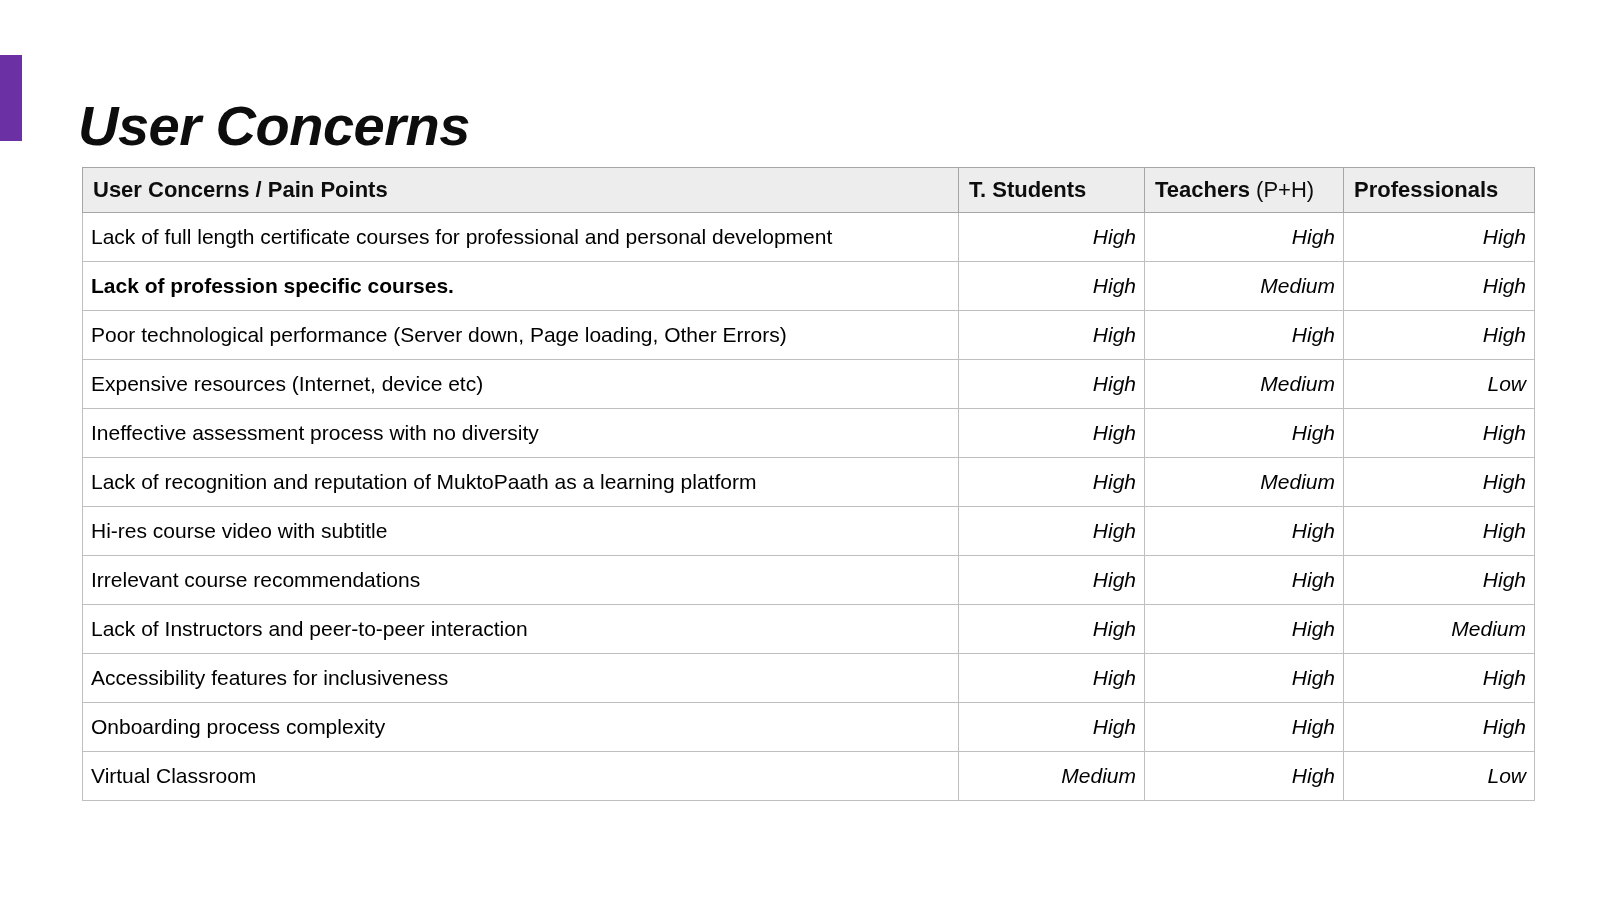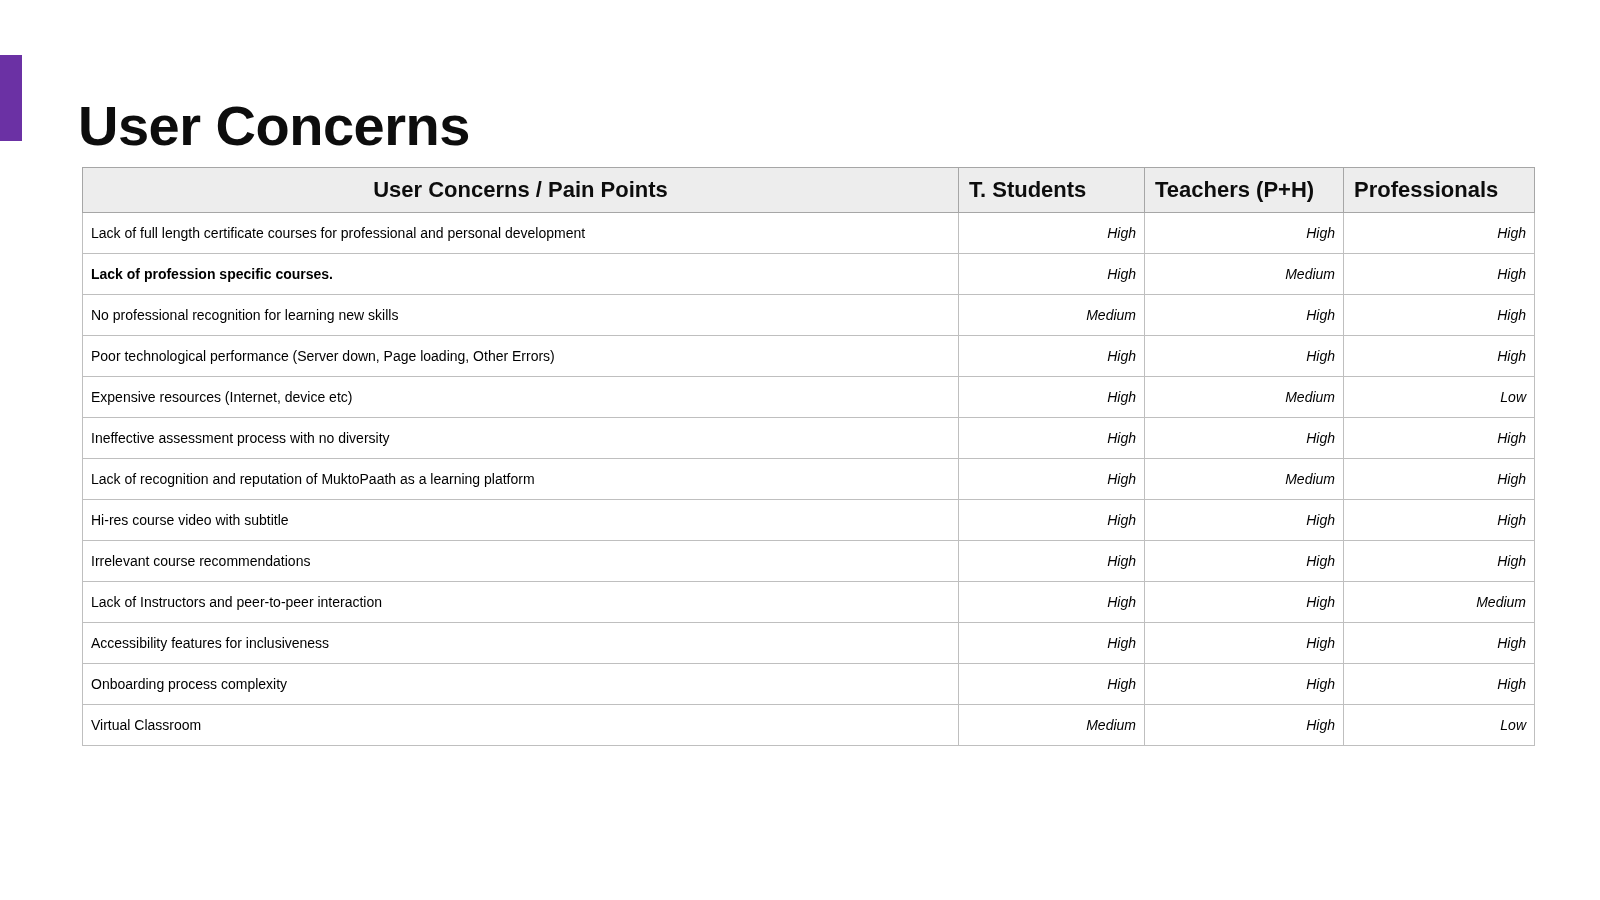--- a/index.html
+++ b/index.html
@@ -29,20 +29,21 @@
     position: absolute;
     left: 78px;
     top: 57px;
     font-size: 56px;
     font-weight: bold;
     color: #0D0D0D;
     letter-spacing: -0.5px;
     line-height: 1.1;
     font-family: "Liberation Sans", sans-serif;
     white-space: nowrap;
+    font-style: italic;
   }
 
   .table-wrap {
     position: absolute;
     left: 82px;
     top: 167px;
     width: 1452px;
   }
 
   table.concerns {
@@ -61,28 +62,28 @@
     background: #EDEDED;
     border: 1px solid #A6A6A6;
     height: 45px;
     font-size: 22px;
     font-weight: bold;
     color: #0D0D0D;
     padding: 0 10px;
     box-sizing: border-box;
     vertical-align: middle;
   }
-  th.th-label { text-align: center; padding-left: 8px; margin-top: 16px; }
+  th.th-label { text-align: left; padding-left: 8px; margin-top: 16px; }
   th.th-val   { text-align: left; }
-  .thin-note  { font-weight: bold; }
+  .thin-note  { font-weight: normal; }
 
   table.concerns tbody td {
     border: 1px solid #BFBFBF;
     height: 37.5px;
-    font-size: 14px;
+    font-size: 21px;
     color: #000000;
     padding: 12px 8px;
     box-sizing: border-box;
     vertical-align: middle;
     background: #FFFFFF;
   }
   td.td-label { text-align: left; white-space: nowrap; }
   td.td-val   { text-align: right; font-style: italic; }
 
   
@@ -127,26 +128,20 @@
           <td class="td-val rt-high">High</td>
           <td class="td-val rt-high">High</td>
         </tr>
         <tr>
           <td class="td-label label-accent">Lack of profession specific courses.</td>
           <td class="td-val rt-high">High</td>
           <td class="td-val rt-medium">Medium</td>
           <td class="td-val rt-high">High</td>
         </tr>
         <tr>
-          <td class="td-label">No professional recognition for learning new skills</td>
-          <td class="td-val rt-medium">Medium</td>
-          <td class="td-val rt-high">High</td>
-          <td class="td-val rt-high">High</td>
-        </tr>
-        <tr>
           <td class="td-label">Poor technological performance (Server down, Page loading, Other Errors)</td>
           <td class="td-val rt-high">High</td>
           <td class="td-val rt-high">High</td>
           <td class="td-val rt-high">High</td>
         </tr>
         <tr>
           <td class="td-label">Expensive resources (Internet, device etc)</td>
           <td class="td-val rt-high">High</td>
           <td class="td-val rt-medium">Medium</td>
           <td class="td-val rt-low">Low</td>

